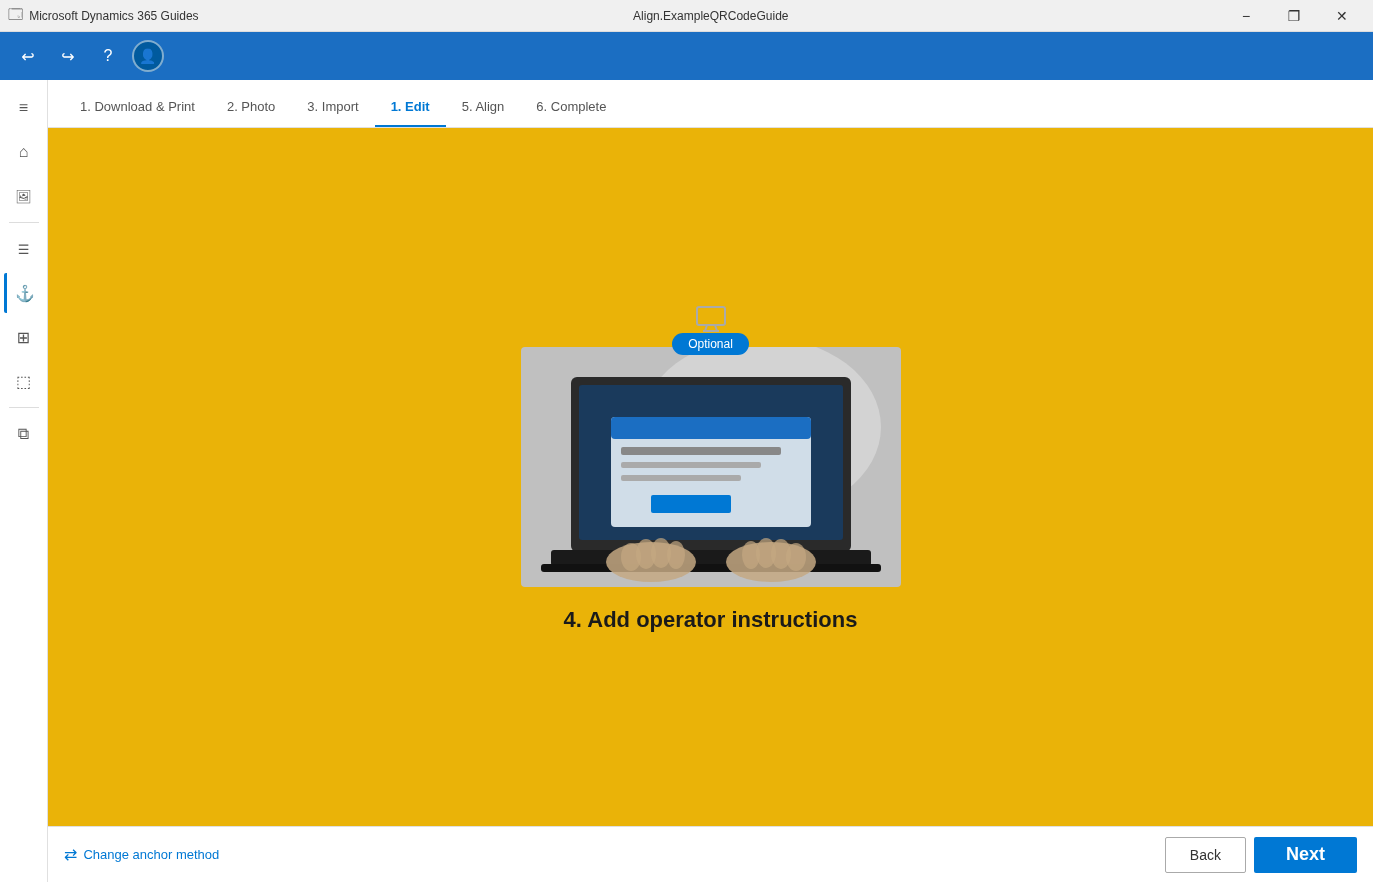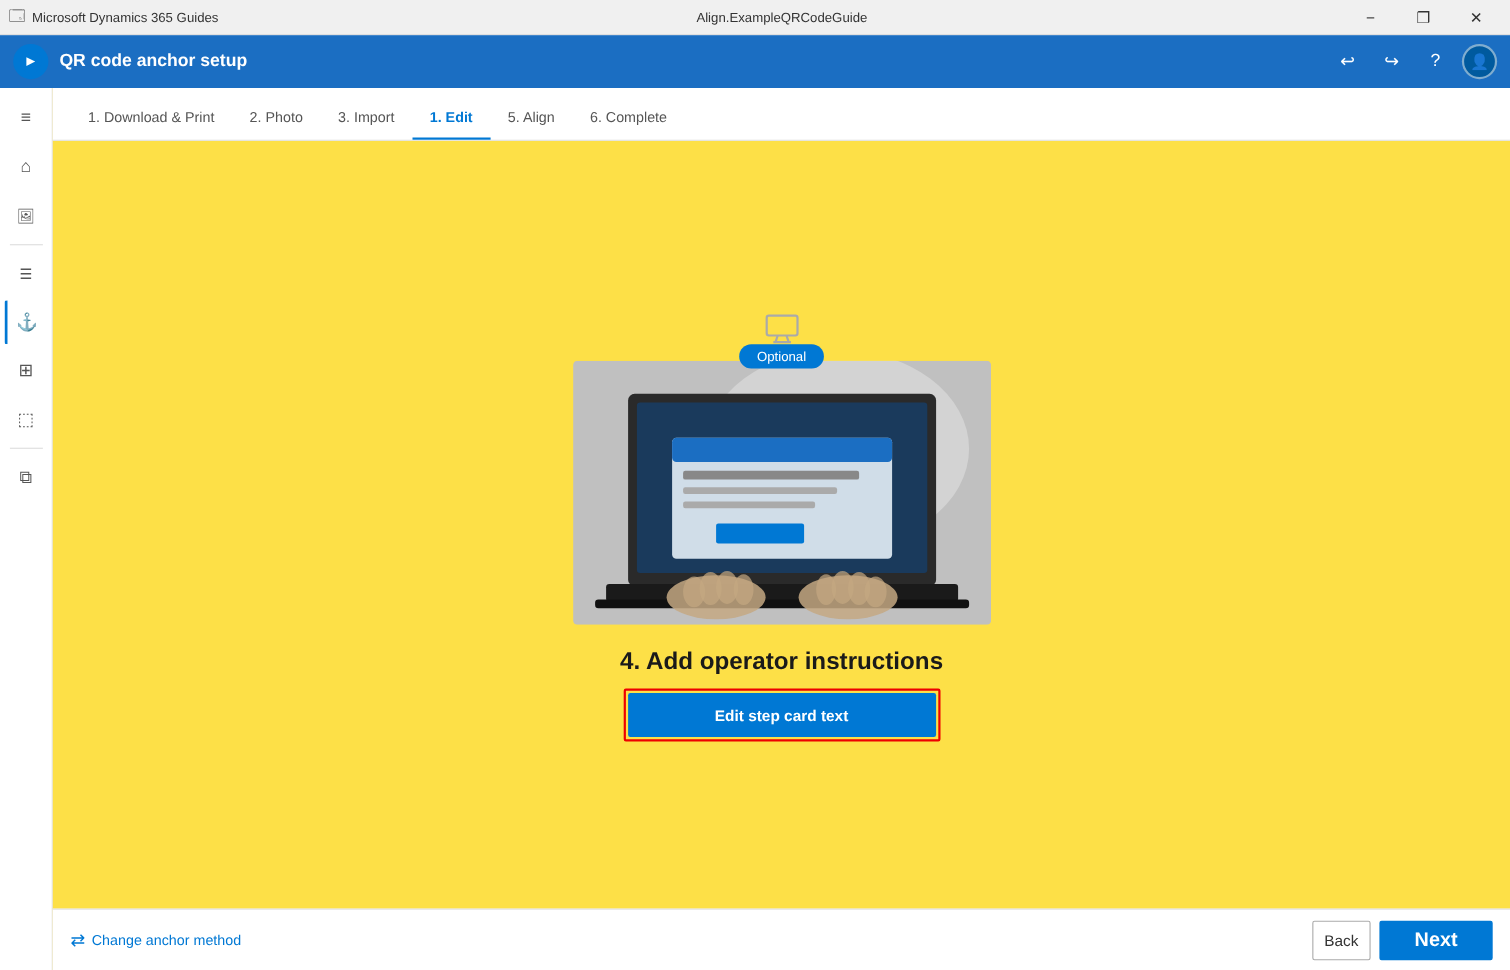--- a/index.html
+++ b/index.html
@@ -39,21 +39,21 @@
       gap: 4px;
     }
     .sidebar-item {
       width: 40px; height: 40px; display: flex; align-items: center; justify-content: center;
       cursor: pointer; border-radius: 2px; color: #555; font-size: 16px; position: relative;
     }
     .sidebar-item.active { color: #0078d4; border-left: 3px solid #0078d4; }
     .sidebar-divider { width: 30px; height: 1px; background: #ddd; margin: 2px 0; }
 
     
-    .content-area { flex: 1; display: flex; flex-direction: column; background: #fde047; }
+    .content-area { flex: 1; display: flex; flex-direction: column; background: #eab308; }
 
     
     .tabs-bar {
       height: 48px; background: white; border-bottom: 1px solid #e0e0e0;
       display: flex; align-items: flex-end; padding: 0 16px; gap: 0;
     }
     .tab {
       padding: 0 16px; height: 40px; display: flex; align-items: center;
       font-size: 13px; color: #555; cursor: pointer; border-bottom: 2px solid transparent;
       white-space: nowrap;
@@ -92,21 +92,21 @@
 
     
     .footer {
       height: 56px; background: white; border-top: 1px solid #e0e0e0;
       display: flex; align-items: center; justify-content: space-between;
       padding: 0 16px;
     }
     .change-anchor { display: flex; align-items: center; gap: 6px; color: #0078d4; font-size: 13px; cursor: pointer; text-decoration: none; }
     .footer-right { display: flex; gap: 8px; }
     .back-btn {
-      padding: 0 10px; height: 36px; background: white; border: 1px solid #aaa;
+      padding: 0 24px; height: 36px; background: white; border: 1px solid #aaa;
       font-size: 14px; cursor: pointer; border-radius: 2px; color: #333;
     }
     .next-btn {
       padding: 0 32px; height: 36px; background: #0078d4; border: none;
       font-size: 18px; color: white; cursor: pointer; border-radius: 2px; font-weight: 700;
     }
   </style>
 </head>
 <body>
 
@@ -117,29 +117,20 @@
   </div>
   <div class="title-bar-center">Align.ExampleQRCodeGuide</div>
   <div class="title-bar-right">
     <button class="title-bar-btn">−</button>
     <button class="title-bar-btn">❐</button>
     <button class="title-bar-btn close">✕</button>
   </div>
 </div>
 
 <div class="app-header">
-  <div class="app-header-left">
-    <div class="app-logo">
-      <svg viewBox="0 0 24 24" fill="white">
-        <circle cx="12" cy="12" r="10" fill="#0078d4"></circle>
-        <path d="M8 8 L16 12 L8 16 Z" fill="white"></path>
-      </svg>
-    </div>
-    <span class="app-title">QR code anchor setup</span>
-  </div>
   <div class="app-header-right">
     <button class="header-icon-btn">↩</button>
     <button class="header-icon-btn">↪</button>
     <button class="header-icon-btn">?</button>
     <div class="avatar-btn">👤</div>
   </div>
 </div>
 
 <div class="main-layout">
 
@@ -228,24 +219,20 @@
             <ellipse cx="230" cy="208" rx="9" ry="14" fill="#c4a882" opacity="0.7"></ellipse>
             <ellipse cx="245" cy="206" rx="10" ry="15" fill="#c4a882" opacity="0.7"></ellipse>
             <ellipse cx="260" cy="207" rx="10" ry="15" fill="#c4a882" opacity="0.7"></ellipse>
             <ellipse cx="275" cy="210" rx="10" ry="14" fill="#c4a882" opacity="0.7"></ellipse>
           </svg>
         </div>
       </div>
 
       <h2 class="step-title">4. Add operator instructions</h2>
 
-      <div class="edit-btn-container">
-        <div class="edit-btn-highlight"></div>
-        <button class="edit-step-btn">Edit step card text</button>
-      </div>
     </div>
 
     <div class="footer">
       <a class="change-anchor">
         <span style="font-size:16px;">⇄</span>
         <span>Change anchor method</span>
       </a>
       <div class="footer-right">
         <button class="back-btn">Back</button>
         <button class="next-btn">Next</button>

